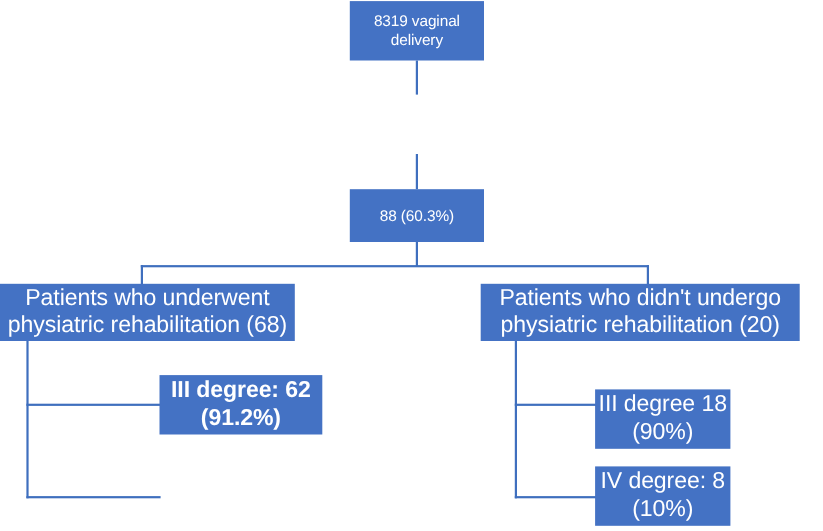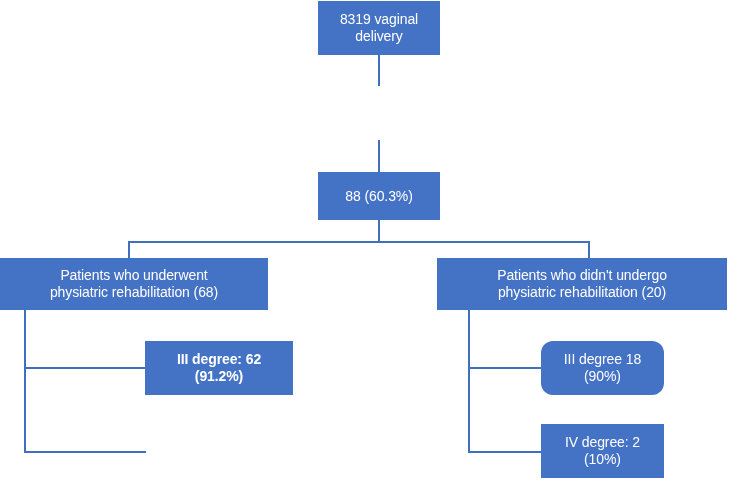--- a/index.html
+++ b/index.html
@@ -20,21 +20,21 @@
   .node {
     position: absolute;
     box-sizing: border-box;
     background: #4472c4;
     color: #ffffff;
     display: flex;
     align-items: center;
     justify-content: center;
     text-align: center;
     line-height: 1.18;
-    font-size: 14px;
+    font-size: 21px;
     letter-spacing: -0.1px;
     z-index: 2;
     padding: 0 2px;
     white-space: pre-line;
   }
   .node.big {
     font-size: 14px;
   }
   
   .conn {
@@ -46,21 +46,21 @@
   .conn.h { height: 2px; }
 
   
   #node-root        { left: 318px; top: 1px;   width: 122px; height: 54px; }
   #node-oasis       { left: 318px; top: 86px;  width: 122px; height: 54px; }
   #node-eighty8     { left: 318px; top: 172px; width: 122px; height: 48px; }
   #node-rehab-yes   { left: 0px;   top: 258px; width: 268px; height: 52px; }
   #node-rehab-no    { left: 437px; top: 258px; width: 290px; height: 52px; }
   #node-yes-iii     { left: 145px; top: 341px; width: 148px; height: 54px; font-weight: bold; }
   #node-yes-iv      { left: 145px; top: 424px; width: 123px; height: 54px; }
-  #node-no-iii      { left: 541px; top: 341px; width: 123px; height: 54px; border-radius: 12px; }
+  #node-no-iii      { left: 541px; top: 354px; width: 123px; height: 54px; }
   #node-no-iv       { left: 541px; top: 424px; width: 123px; height: 54px; }
 
   
   #conn-root-oasis   { left: 378px; top: 55px;  height: 31px; }
   #conn-oasis-88     { left: 378px; top: 140px; height: 32px; }
   #conn-88-split     { left: 378px; top: 220px; height: 22px; }
   #conn-split-bar    { left: 128px; top: 241px; width: 462px; }
   #conn-split-left   { left: 128px; top: 241px; height: 18px; }
   #conn-split-right  { left: 588px; top: 241px; height: 18px; }
 
@@ -104,16 +104,16 @@
   <div class="node" id="node-rehab-no">Patients who didn't undergo
 physiatric rehabilitation (20)</div>
 
   <div class="node" id="node-yes-iii">III degree: 62
 (91.2%)</div>
 
 
   <div class="node" id="node-no-iii">III degree 18
 (90%)</div>
 
-  <div class="node" id="node-no-iv">IV degree: 2
+  <div class="node" id="node-no-iv">IV degree: 8
 (10%)</div>
 
 </div>
 
 </body></html>

